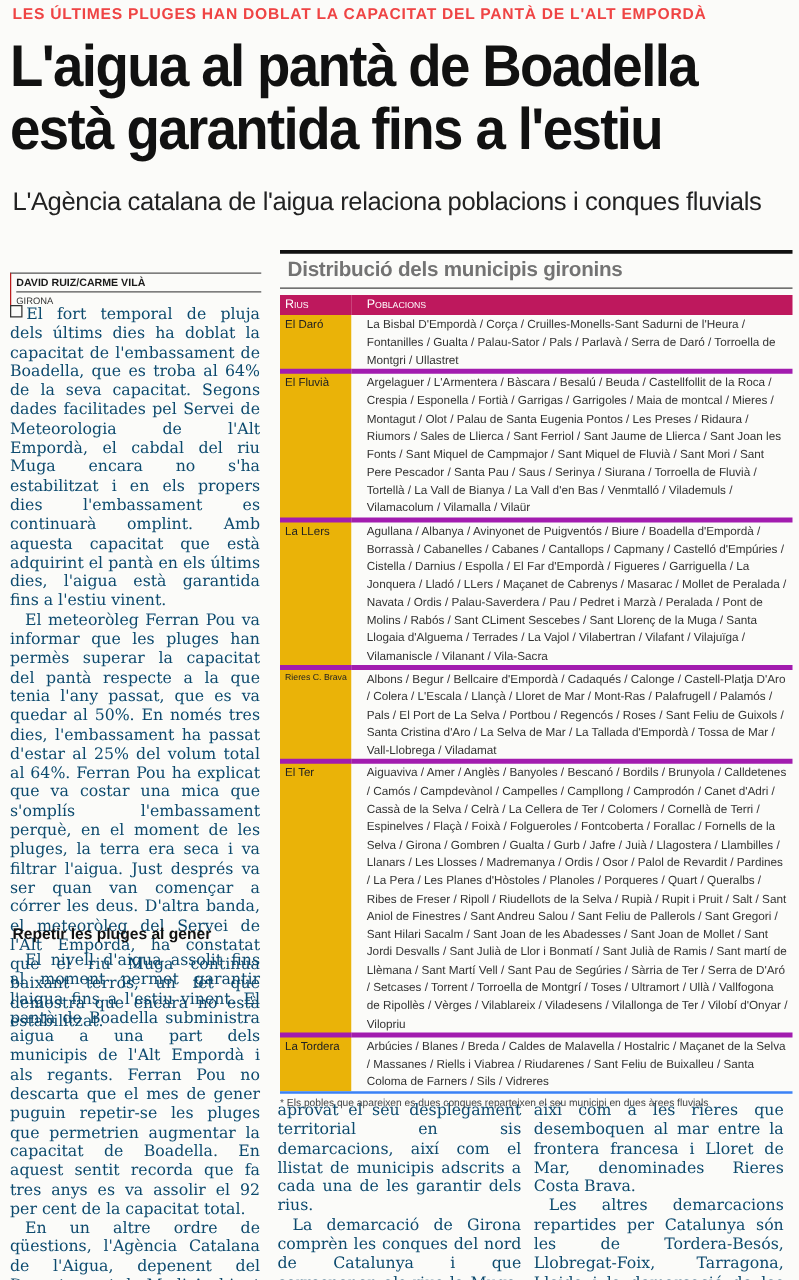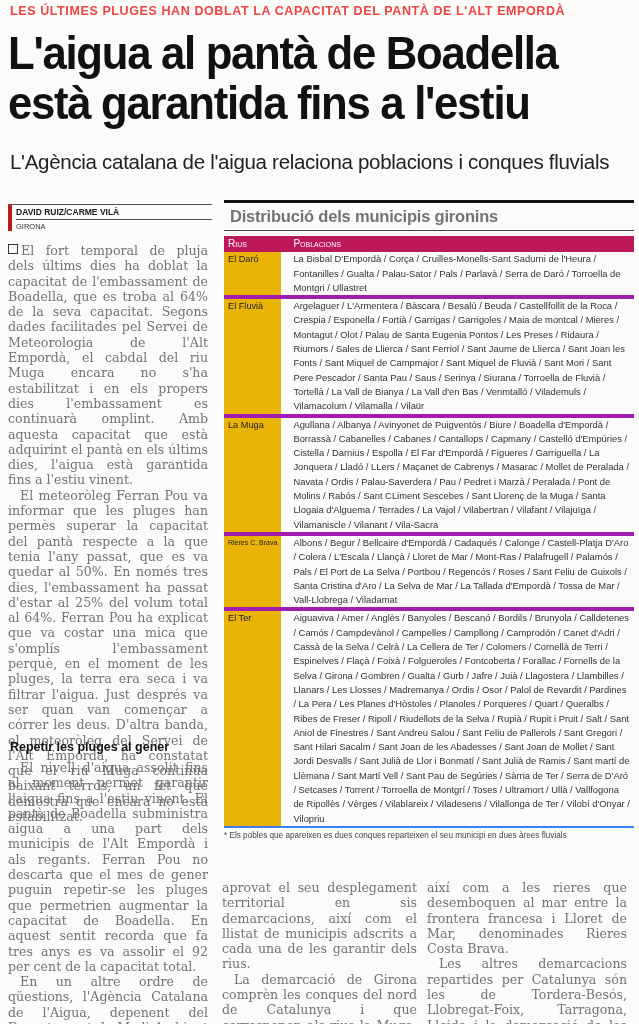--- a/index.html
+++ b/index.html
@@ -2,25 +2,25 @@
 <html><head>
 <meta charset="utf-8">
 <style>
   html, body { margin: 0; padding: 0; background: #fbfbf9; }
   body { width: 639px; height: 1024px; position: relative; overflow: hidden; color: #1a1a1a; }
   .kicker { position: absolute; left: 10px; top: 4px; font-family: "Liberation Sans", sans-serif; font-weight: bold; font-size: 12.5px; letter-spacing: 0.6px; color: #ef4444; }
   .headline { position: absolute; left: 8px; top: 28px; width: 625px; font-family: "Liberation Sans", sans-serif; font-weight: bold; font-size: 47px; line-height: 50px; letter-spacing: -1.4px; color: #111; transform: scaleX(0.93); transform-origin: left top; }
   .headline div { white-space: nowrap; }
   .subhead { position: absolute; left: 10px; top: 150px; font-family: "Liberation Sans", sans-serif; font-size: 20.5px; color: #222; letter-spacing: -0.3px; white-space: nowrap; }
 
-  .byline { position: absolute; left: 8px; top: 204px; width: 196px; border-top: 1px solid #555; border-left: 4px solid #b91c1c; padding: 2px 0 0 4px; }
+  .byline { position: absolute; left: 8px; top: 218px; width: 196px; border-top: 1px solid #555; border-left: 1px solid #b91c1c; padding: 2px 0 0 4px; }
   .byline .author { font-family: "Liberation Sans", sans-serif; font-weight: bold; font-size: 8.5px; border-bottom: 1px solid #555; padding-bottom: 2px; margin-right: 0; }
   .byline .place { font-family: "Liberation Sans", sans-serif; font-size: 7.5px; color: #333; padding-top: 2px; }
 
-  .col { position: absolute; font-family: "DejaVu Serif", "Liberation Serif", serif; font-size: 12.6px; line-height: 15.3px; color: #737373; text-align: justify; }
+  .col { position: absolute; font-family: "DejaVu Serif", "Liberation Serif", serif; font-size: 12.6px; line-height: 15.3px; color: #0c4a6e; text-align: justify; }
   .col p { margin: 0; text-indent: 12px; }
   .col p.first { text-indent: 0; }
   .col1 { left: 8px; top: 243px; width: 200px; }
   .col1b { left: 8px; top: 760px; width: 200px; }
   .col2 { left: 222px; top: 880px; width: 195px; }
   .col3 { left: 427px; top: 880px; width: 200px; }
   .sq { display: inline-block; width: 8px; height: 8px; border: 1px solid #333; margin-right: 3px; vertical-align: 1px; }
   .sidehead { position: absolute; left: 10px; top: 740px; font-family: "Liberation Sans", sans-serif; font-weight: bold; font-size: 12.5px; color: #111; }
 
   .table-box { position: absolute; left: 224px; top: 200px; width: 410px; }
@@ -88,27 +88,31 @@
     <tbody>
       <tr class="row">
         <td class="river">El Daró</td>
         <td class="towns">La Bisbal D'Empordà / Corça / Cruilles-Monells-Sant Sadurni de l'Heura / Fontanilles / Gualta / Palau-Sator / Pals / Parlavà / Serra de Daró / Torroella de Montgri / Ullastret</td>
       </tr>
       <tr class="row">
         <td class="river">El Fluvià</td>
         <td class="towns">Argelaguer / L'Armentera / Bàscara / Besalú / Beuda / Castellfollit de la Roca / Crespia / Esponella / Fortià / Garrigas / Garrigoles / Maia de montcal / Mieres / Montagut / Olot / Palau de Santa Eugenia Pontos / Les Preses / Ridaura / Riumors / Sales de Llierca / Sant Ferriol / Sant Jaume de Llierca / Sant Joan les Fonts / Sant Miquel de Campmajor / Sant Miquel de Fluvià / Sant Mori / Sant Pere Pescador / Santa Pau / Saus / Serinya / Siurana / Torroella de Fluvià / Tortellà / La Vall de Bianya / La Vall d'en Bas / Venmtalló / Vilademuls / Vilamacolum / Vilamalla / Vilaür</td>
       </tr>
       <tr class="row">
-        <td class="river">La Muga</td>
+        <td class="river">La LLers</td>
         <td class="towns">Agullana / Albanya / Avinyonet de Puigventós / Biure / Boadella d'Empordà / Borrassà / Cabanelles / Cabanes / Cantallops / Capmany / Castelló d'Empúries / Cistella / Darnius / Espolla / El Far d'Empordà / Figueres / Garriguella / La Jonquera / Lladó / LLers / Maçanet de Cabrenys / Masarac / Mollet de Peralada / Navata / Ordis / Palau-Saverdera / Pau / Pedret i Marzà / Peralada / Pont de Molins / Rabós / Sant CLiment Sescebes / Sant Llorenç de la Muga / Santa Llogaia d'Alguema / Terrades / La Vajol / Vilabertran / Vilafant / Vilajuïga / Vilamaniscle / Vilanant / Vila-Sacra</td>
       </tr>
       <tr class="row">
         <td class="river small">Rieres C. Brava</td>
         <td class="towns">Albons / Begur / Bellcaire d'Empordà / Cadaqués / Calonge / Castell-Platja D'Aro / Colera / L'Escala / Llançà / Lloret de Mar / Mont-Ras / Palafrugell / Palamós / Pals / El Port de La Selva / Portbou / Regencós / Roses / Sant Feliu de Guixols / Santa Cristina d'Aro / La Selva de Mar / La Tallada d'Empordà / Tossa de Mar / Vall-Llobrega / Viladamat</td>
       </tr>
       <tr class="row">
         <td class="river">El Ter</td>
         <td class="towns">Aiguaviva / Amer / Anglès / Banyoles / Bescanó / Bordils / Brunyola / Calldetenes / Camós / Campdevànol / Campelles / Campllong / Camprodón / Canet d'Adri / Cassà de la Selva / Celrà / La Cellera de Ter / Colomers / Cornellà de Terri / Espinelves / Flaçà / Foixà / Folgueroles / Fontcoberta / Forallac / Fornells de la Selva / Girona / Gombren / Gualta / Gurb / Jafre / Juià / Llagostera / Llambilles / Llanars / Les Llosses / Madremanya / Ordis / Osor / Palol de Revardit / Pardines / La Pera / Les Planes d'Hòstoles / Planoles / Porqueres / Quart / Queralbs / Ribes de Freser / Ripoll / Riudellots de la Selva / Rupià / Rupit i Pruit / Salt / Sant Aniol de Finestres / Sant Andreu Salou / Sant Feliu de Pallerols / Sant Gregori / Sant Hilari Sacalm / Sant Joan de les Abadesses / Sant Joan de Mollet / Sant Jordi Desvalls / Sant Julià de Llor i Bonmatí / Sant Julià de Ramis / Sant martí de Llèmana / Sant Martí Vell / Sant Pau de Segúries / Sàrria de Ter / Serra de D'Aró / Setcases / Torrent / Torroella de Montgrí / Toses / Ultramort / Ullà / Vallfogona de Ripollès / Vèrges / Vilablareix / Viladesens / Vilallonga de Ter / Vilobí d'Onyar / Vilopriu</td>
       </tr>
+      <tr class="row">
+        <td class="river">La Tordera</td>
+        <td class="towns">Arbúcies / Blanes / Breda / Caldes de Malavella / Hostalric / Maçanet de la Selva / Massanes / Riells i Viabrea / Riudarenes / Sant Feliu de Buixalleu / Santa Coloma de Farners / Sils / Vidreres</td>
+      </tr>
     </tbody>
   </table>
   <div class="footnote">* Els pobles que apareixen es dues conques reparteixen el seu municipi en dues àrees fluvials</div>
 </div>
 
 </body></html>

